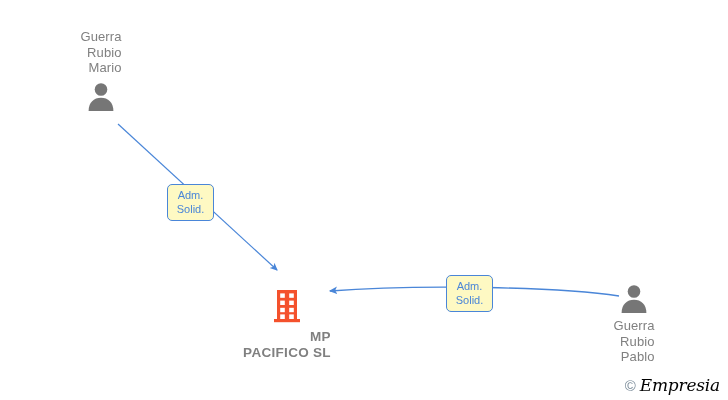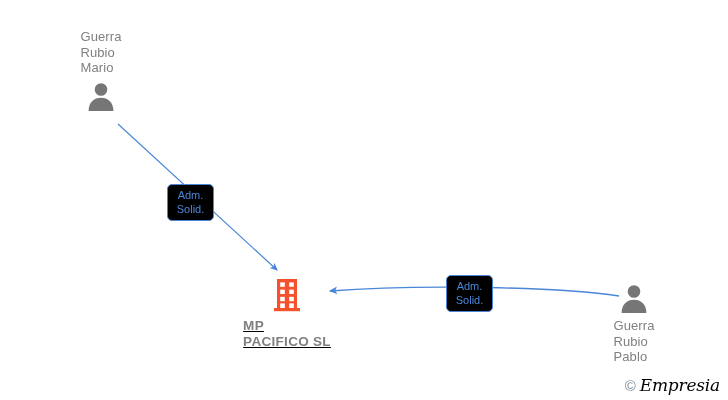--- a/index.html
+++ b/index.html
@@ -31,21 +31,21 @@
     position: absolute;
     display: flex;
     flex-direction: column;
     align-items: center;
     width: 140px;
   }
   .node-label {
     color: #808080;
     font-size: 13px;
     line-height: 15.5px;
-    text-align: left;
+    text-align: right;
     white-space: pre-line;
     letter-spacing: 0.1px;
   }
   .node-label.company {
     font-weight: bold;
     color: #808080;
     font-size: 13.5px;
     line-height: 16px;
     letter-spacing: 0.3px;
   }
@@ -68,31 +68,30 @@
   .node-person-top .node-label { margin-bottom: 5px; }
 
   .node-person-right {
     left: 564px;
     top: 283px;
   }
   .node-person-right .node-label { margin-top: 5px; }
 
   .node-company {
     left: 217px;
-    top: 278px;
-    text-decoration: underline;
+    top: 289px;
   }
   .node-company .node-label { margin-top: 6px; }
 
   
   .edge-label {
     position: absolute;
     border: 1px solid #4a86d8;
     border-radius: 5px;
-    background: #000000;
+    background: #fef9c3;
     color: #4a86d8;
     font-size: 11px;
     line-height: 14px;
     text-align: center;
     padding: 3px 7px 4px 7px;
     white-space: pre-line;
     box-sizing: border-box;
   }
   .edge-label-1 {
     left: 167px;

